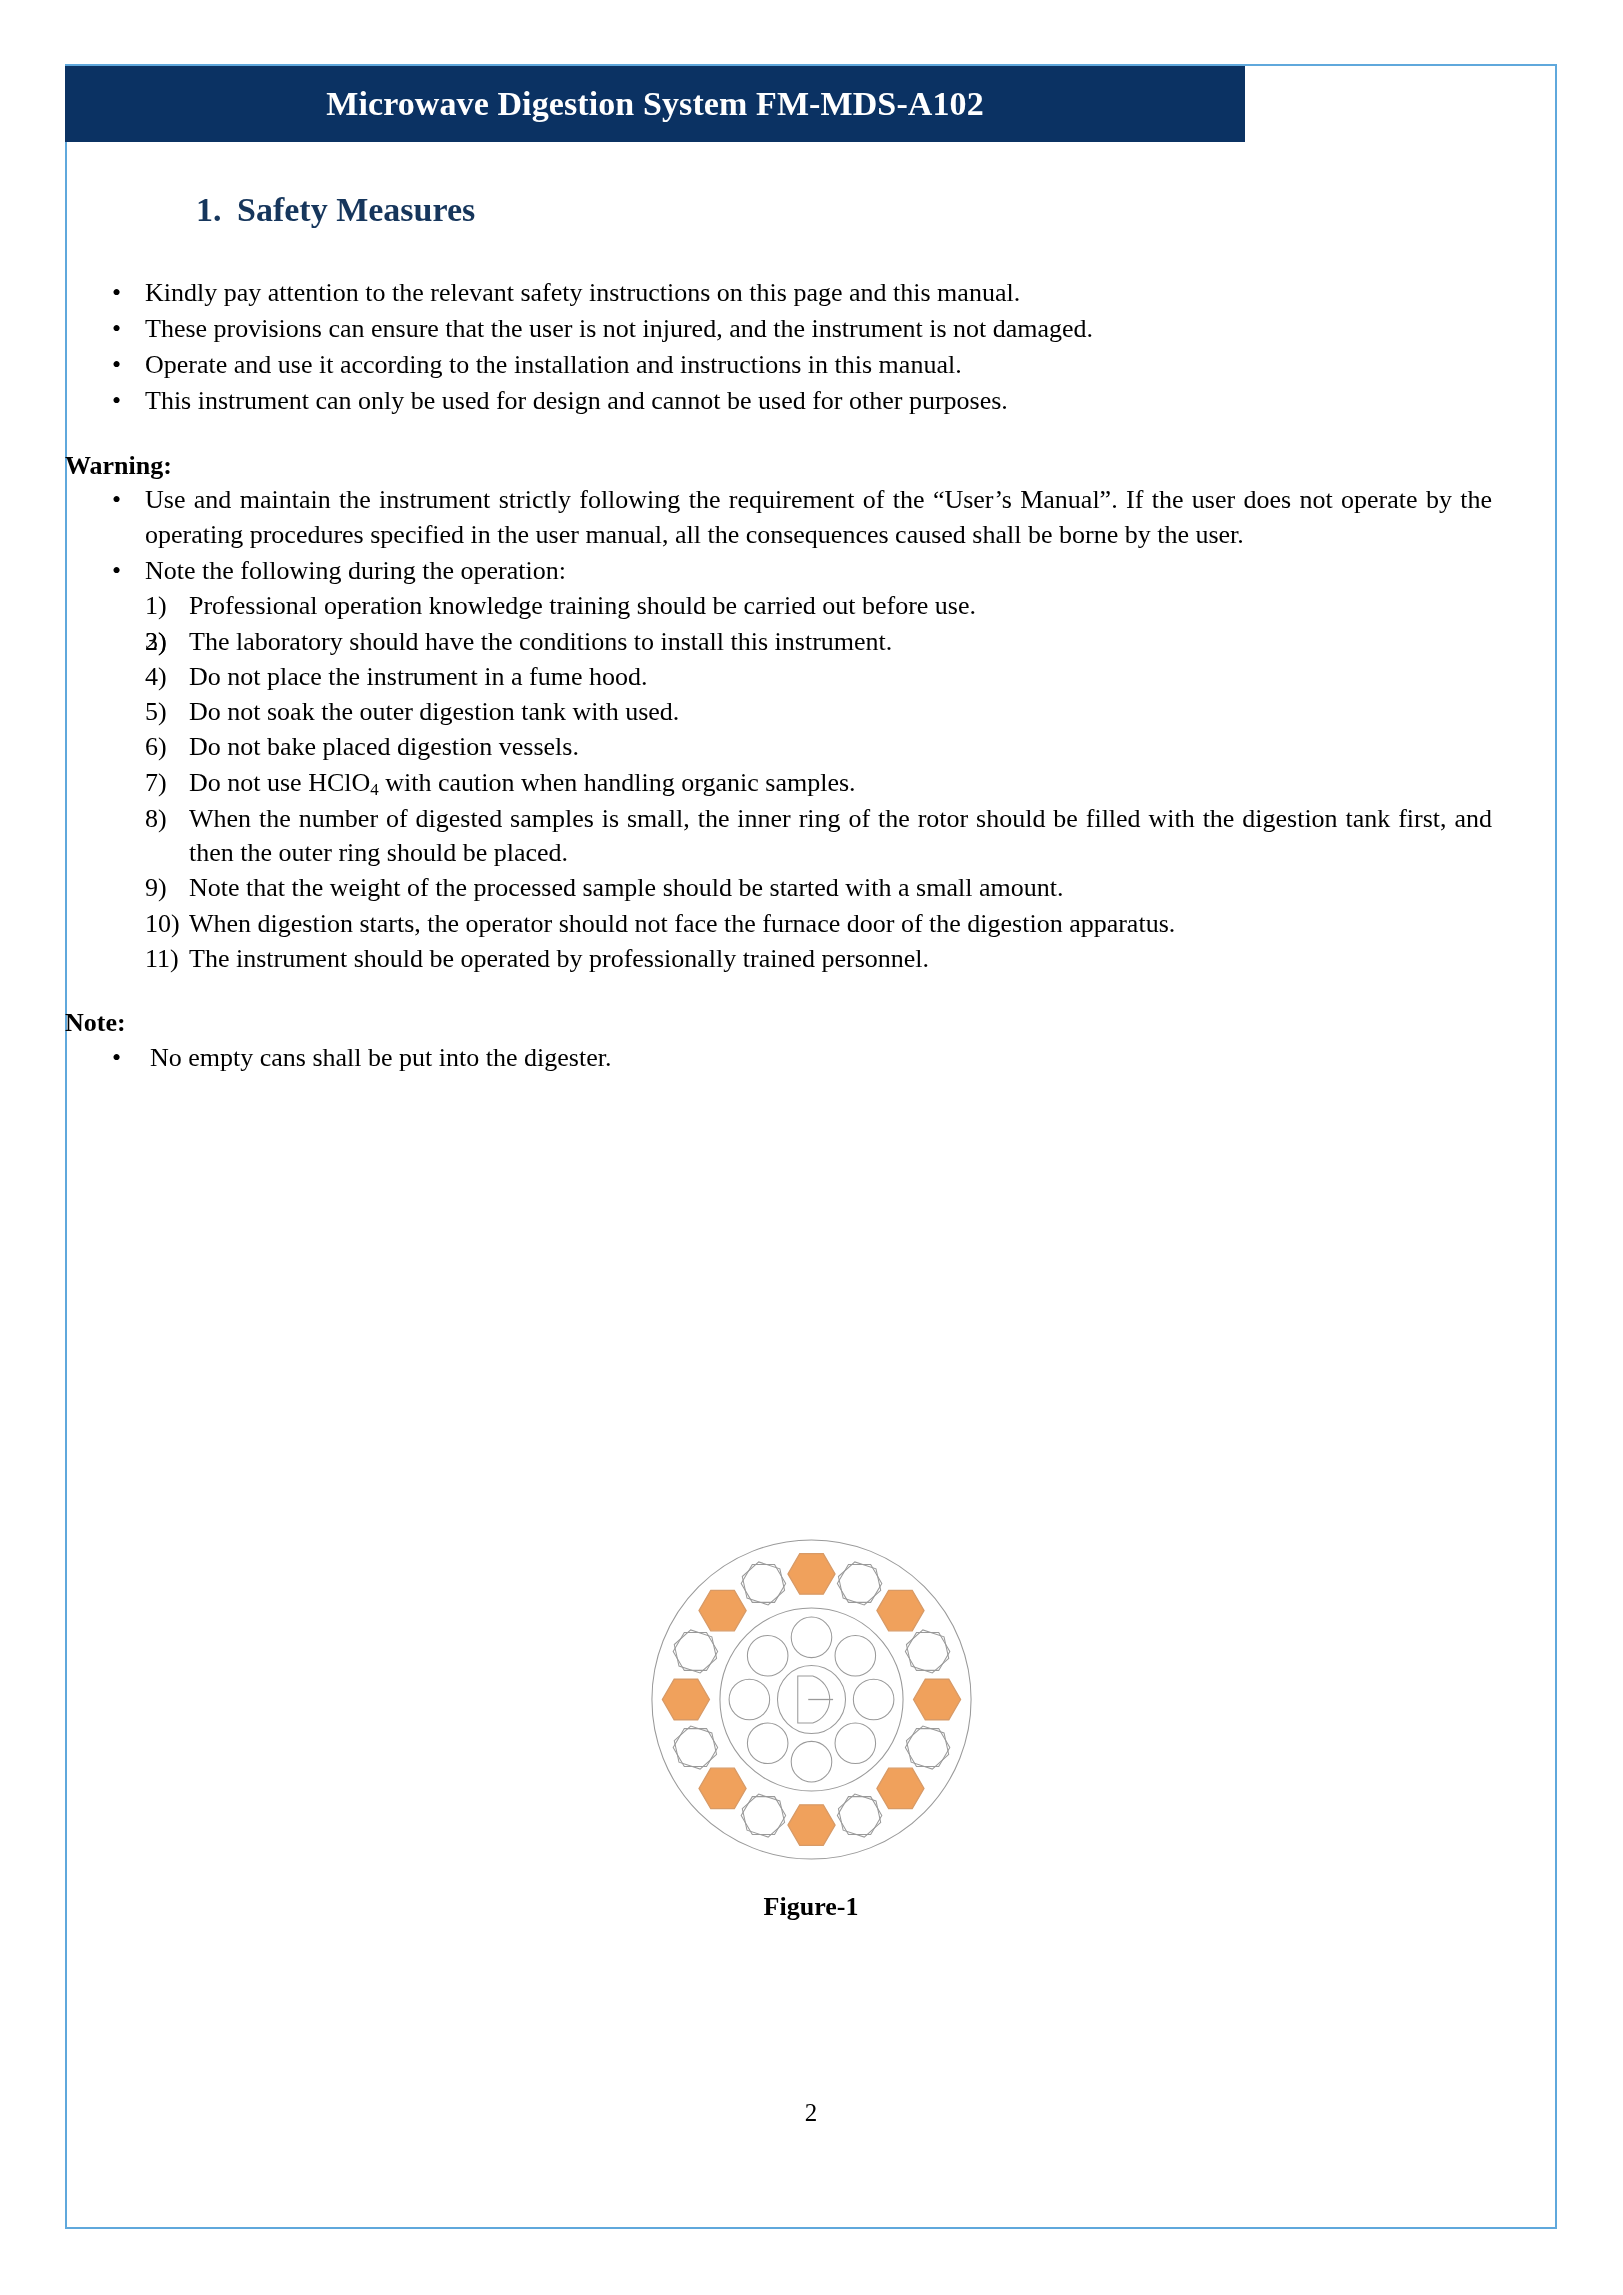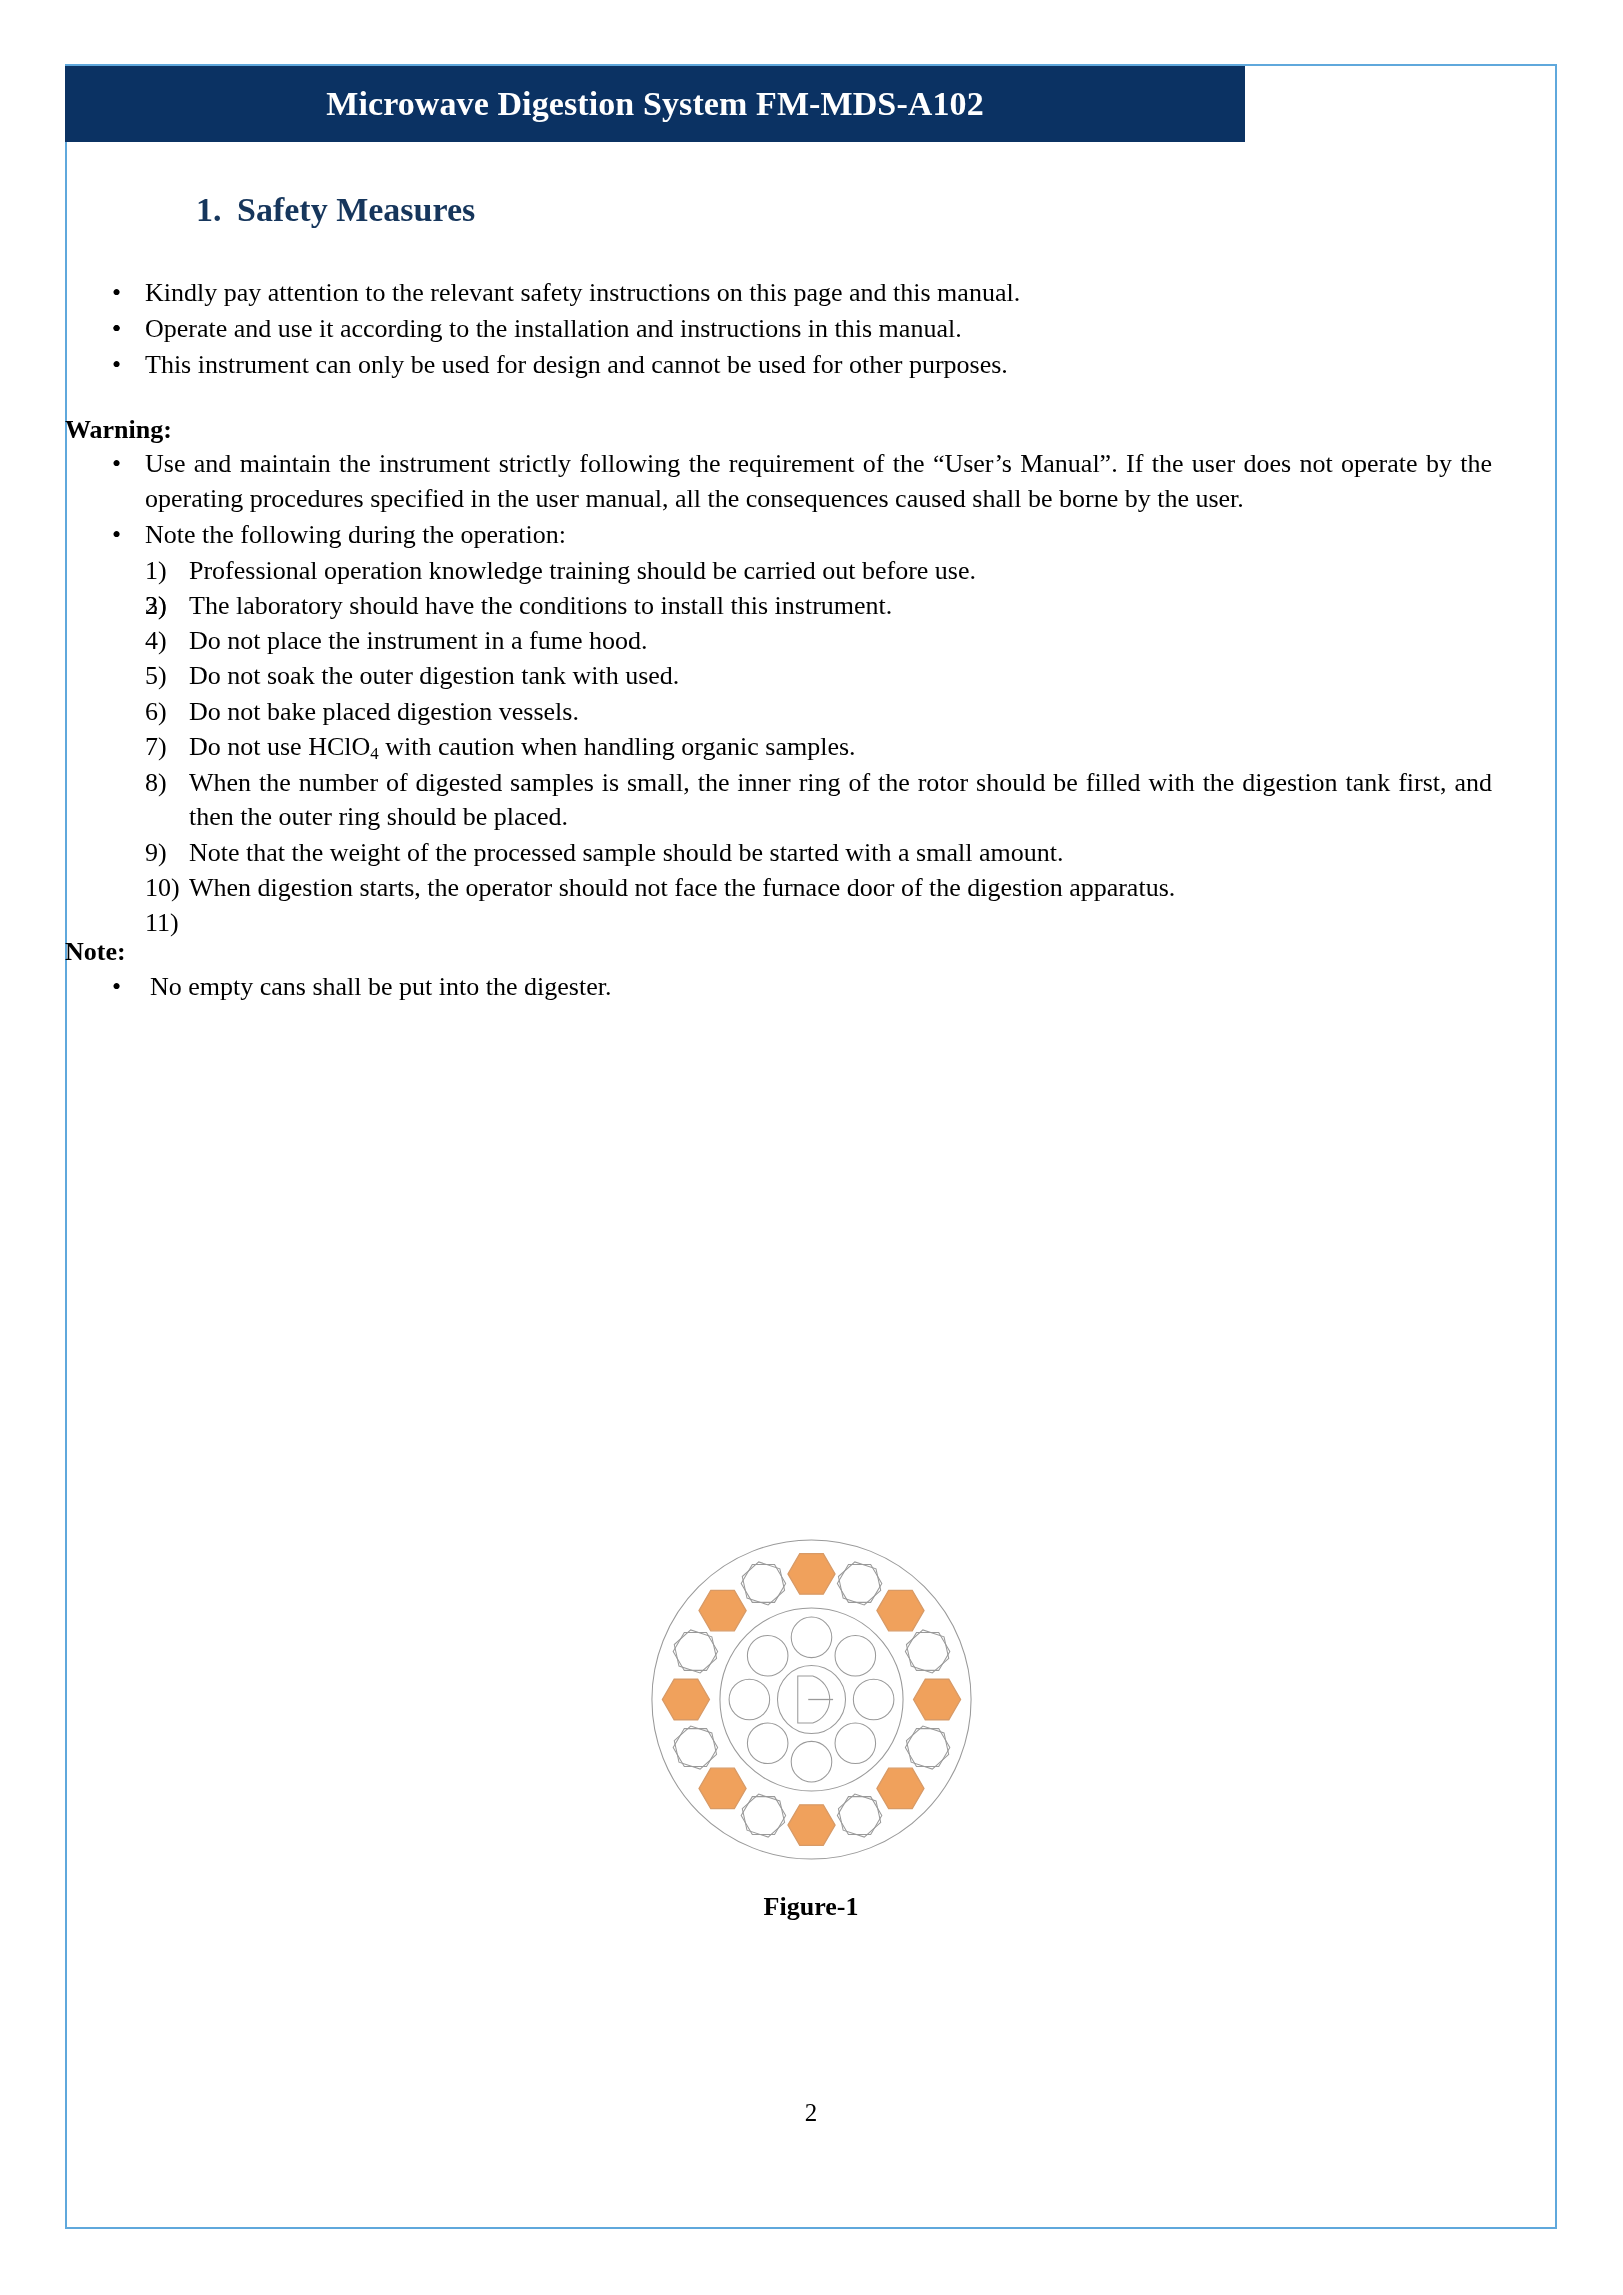--- a/index.html
+++ b/index.html
@@ -180,20 +180,21 @@
 
   <div class="blocks">
 
     <ul class="bullets">
       <li class="bullet">
         <span class="dot">•</span>
         <span>Kindly pay attention to the relevant safety instructions on this page and this manual.</span>
       </li>
       <li class="bullet">
         <span class="dot">•</span>
+        <span>These provisions can ensure that the user is not injured, and the instrument is not damaged.</span>
       </li>
       <li class="bullet nojust">
         <span class="dot">•</span>
         <span>Operate and use it according to the installation and instructions in this manual.</span>
       </li>
       <li class="bullet nojust">
         <span class="dot">•</span>
         <span>This instrument can only be used for design and cannot be used for other purposes.</span>
       </li>
     </ul>
@@ -248,20 +249,21 @@
       <li class="numitem">
         <span class="marker">9)</span>
         <span>Note that the weight of the processed sample should be started with a small amount.</span>
       </li>
       <li class="numitem">
         <span class="marker">10)</span>
         <span>When digestion starts, the operator should not face the furnace door of the digestion apparatus.</span>
       </li>
       <li class="numitem nojust">
         <span class="marker">11)</span>
+        <span>The instrument should be operated by professionally trained personnel.</span>
       </li>
     </ol>
 
     <div class="gap-md"></div>
 
     <div class="subhead">Note:</div>
     <ul class="bullets">
       <li class="bullet nojust" style="padding-left:85px;">
         <span class="dot" style="left:47px;">•</span>
         <span>No empty cans shall be put into the digester.</span>

